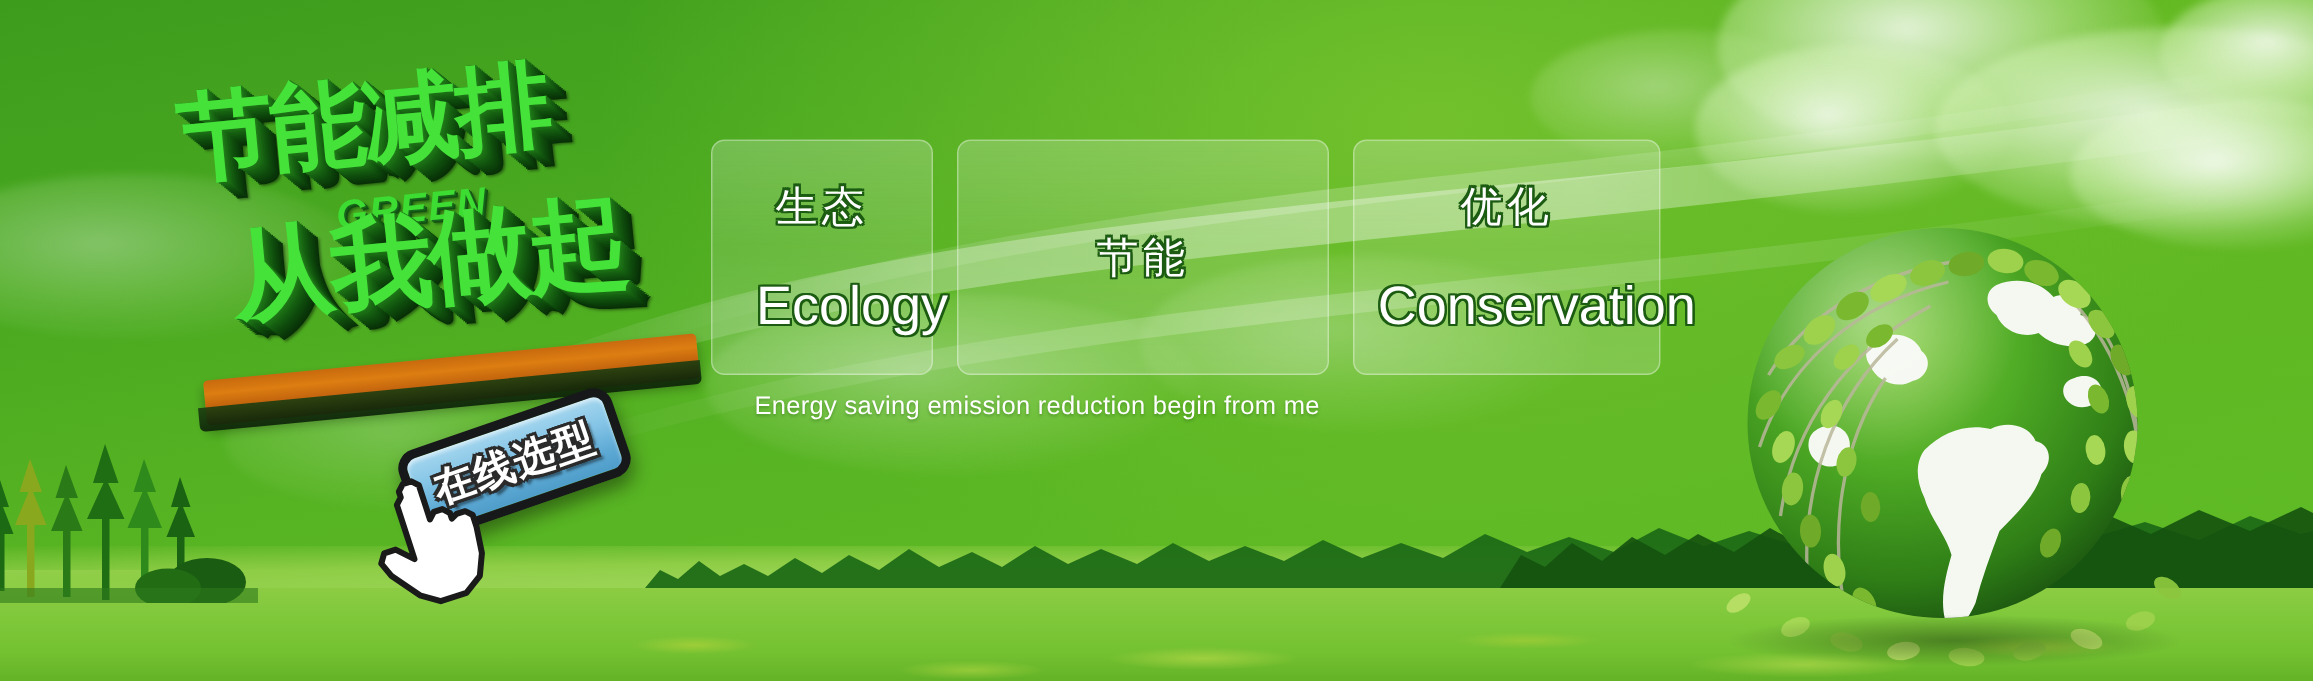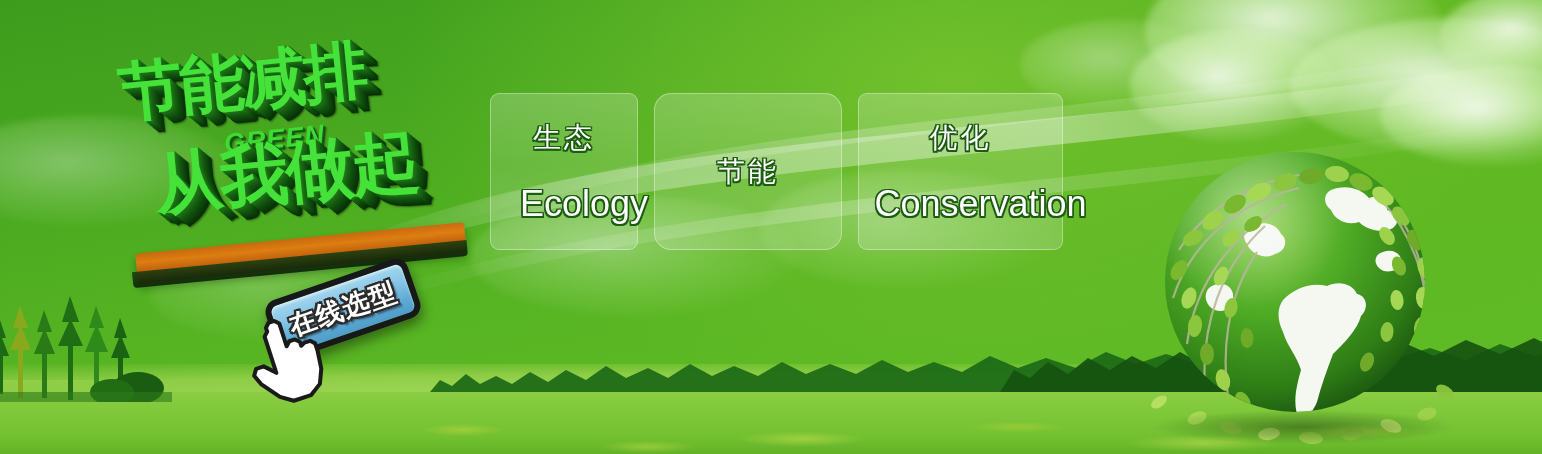--- a/index.html
+++ b/index.html
@@ -121,30 +121,30 @@
     font-size:27px; font-weight:bold; color:#ffffff;
     letter-spacing:1px; white-space:nowrap;
     text-shadow:
       -2px -2px 0 #2b2b2b, 2px -2px 0 #2b2b2b, -2px 2px 0 #2b2b2b, 2px 2px 0 #2b2b2b,
       0 -2px 0 #2b2b2b, 0 2px 0 #2b2b2b, -2px 0 0 #2b2b2b, 2px 0 0 #2b2b2b,
       3px 4px 2px rgba(0,0,0,.5);
   }
   .cursor-hand { position:absolute; left:242px; top:318px; width:84px; height:92px; pointer-events:none; }
 
   
-  .cards { position:absolute; left:490px; top:93px; display:flex; gap:16px;align-items:flex-end; }
+  .cards { position:absolute; left:474px; top:93px; display:flex; gap:16px;align-items:flex-end; }
   .card {
     width:148px; height:157px;
     border-radius:9px;
     background:linear-gradient(to bottom, rgba(255,255,255,.22) 0%, rgba(255,255,255,.13) 45%, rgba(255,255,255,.19) 100%);
     border:1px solid rgba(255,255,255,.35);
     display:flex; flex-direction:column; align-items:center; justify-content:center;
     gap:26px; cursor:pointer;
   }
-  .card.wide { width:188px;border-radius:17px; }
+  .card.wide { width:248px; }
   .card.wide2 { width:205px; }
   .card-cn {
     font-size:28px; color:#ffffff; letter-spacing:3px; white-space:nowrap;
     text-shadow:
       -1.5px -1.5px 0 #1c5c12, 1.5px -1.5px 0 #1c5c12,
       -1.5px 1.5px 0 #1c5c12,  1.5px 1.5px 0 #1c5c12,
        0 -1.5px 0 #1c5c12, 0 1.5px 0 #1c5c12,
       -1.5px 0 0 #1c5c12, 1.5px 0 0 #1c5c12;
   }
   .card-en {
@@ -258,20 +258,21 @@
     </div>
     <div class="card wide">
       <span class="card-cn">节能</span>
     </div>
     <div class="card wide2">
       <span class="card-cn">优化</span>
       <span class="card-en">Conservation</span>
     </div>
   </div>
 
+  <div class="tagline">Energy saving emission reduction begin from me</div>
 
   <div class="globe-wrap">
     <div class="globe-shadow"></div>
     <svg viewBox="0 0 330 320" width="330" height="320">
       <defs>
         <radialGradient id="gsphere" cx="38%" cy="30%" r="76%">
           <stop offset="0" stop-color="#7ec93a"></stop>
           <stop offset=".42" stop-color="#4fab25"></stop>
           <stop offset=".80" stop-color="#2e7d16"></stop>
           <stop offset="1" stop-color="#1b5410"></stop>

